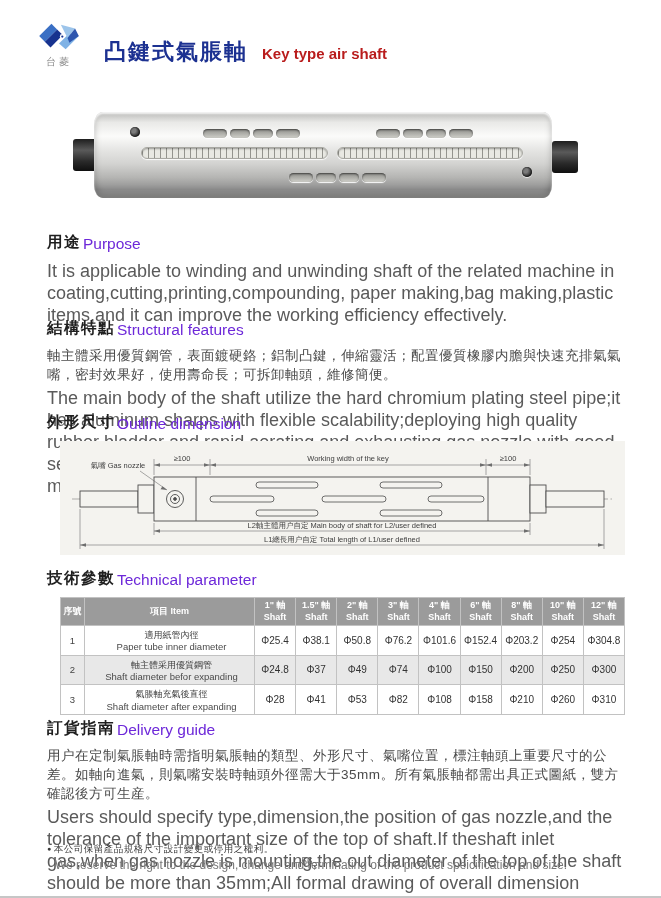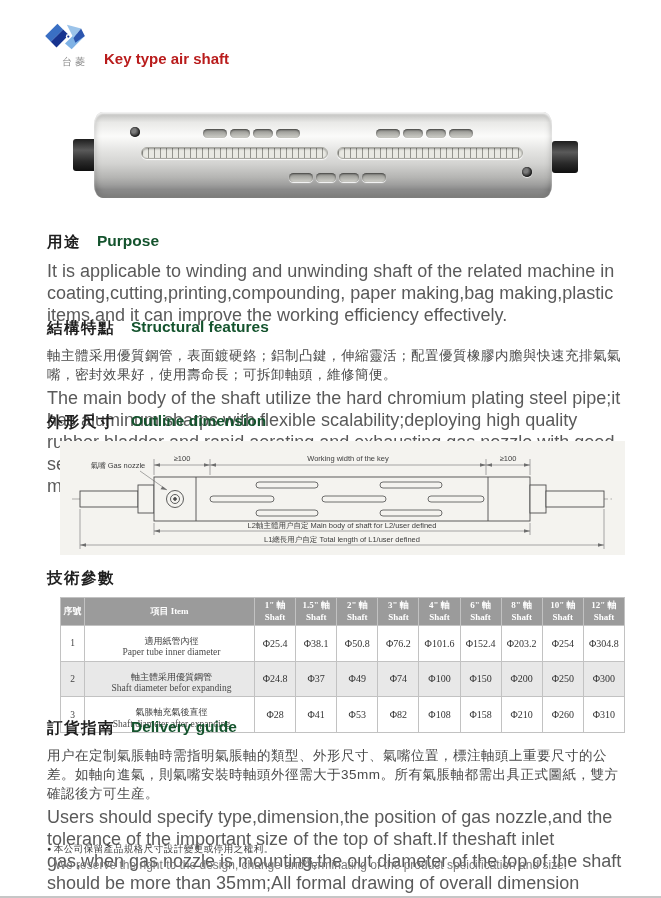--- a/index.html
+++ b/index.html
@@ -3,21 +3,21 @@
 <meta charset="utf-8">
 <style>
   * { margin:0; padding:0; box-sizing:border-box; }
   body { background:#888; font-family:"Liberation Sans", sans-serif; }
   .page { position:relative; width:661px; height:898px; background:#fff; margin:0 auto;
           overflow:hidden; font-family:"Liberation Sans", sans-serif; }
   .page-bottom-edge { position:absolute; left:0; bottom:0; width:100%; height:2px; background:#c6c6c6; }
 
   
   .hdr { position:absolute; top:20px; left:30px; display:flex; align-items:flex-end; gap:16px; }
-  .logo { display:flex; flex-direction:column; align-items:flex-end; width:58px; }
+  .logo { display:flex; flex-direction:column; align-items:center; width:58px; }
   .logo svg { width:46px; height:34px; }
   .logo-txt { font-size:10px; color:#8a8a8a; letter-spacing:3px; margin-top:1px; }
   .titles { display:flex; align-items:baseline; gap:14px; padding-bottom:2px; }
   .title-zh { font-size:22px; font-weight:bold; color:#1c3191; letter-spacing:2px; }
   .title-en { font-size:15px; font-weight:600; color:#b91c1c; }
 
   
   .photo { position:absolute; left:73px; top:112px; width:505px; height:88px; }
   .cap { position:absolute; width:26px; height:32px; top:27px; border-radius:3px;
          background:linear-gradient(180deg,#1e1e1e,#5a5a5a 35%,#2a2a2a 70%,#0f0f0f); }
@@ -36,45 +36,45 @@
           box-shadow:inset 0 1px 2px rgba(0,0,0,.55), 0 1px 1px rgba(255,255,255,.95); }
   .slot.w { width:24px; } .slot.n { width:20px; }
   .sg-t1 { left:109px; top:17px; } .sg-t2 { left:282px; top:17px; } .sg-b1 { left:195px; top:61px; }
   .dot { position:absolute; width:10px; height:10px; border-radius:50%;
          background:radial-gradient(circle at 35% 35%, #7c7c7c 0 25%, #1d1d1d 75%);
          box-shadow:0 1px 1px rgba(255,255,255,.8), inset 0 0 2px #000; }
   .dot.tl { left:36px; top:15px; } .dot.br { left:428px; top:55px; }
 
   
   .sec { position:absolute; left:47px; width:585px; }
-  .sec h2 { display:flex; align-items:flex-start; gap:16px; margin-bottom:8px; }
+  .sec h2 { display:flex; align-items:flex-end; gap:2px; margin-bottom:8px; }
   .h-zh { font-size:15.5px; font-weight:bold; color:#1f1f1f; letter-spacing:1.5px; }
-  .h-en { font-size:15.5px; font-weight:bold; color:#14532d; }
+  .h-en { font-size:15.5px; font-weight:normal; color:#6d28d9; }
   .p-zh { font-size:13.5px; color:#4a4a4a; line-height:1.4; margin-bottom:3px; letter-spacing:.5px; }
   .p-en { font-size:18px; color:#5a5a5a; line-height:1.22; }
 
   .sec-purpose   { top:232px; }
   .sec-struct    { top:318px; }
   .sec-outline   { top:412px; }
   .sec-technical { top:568px; }
   .sec-delivery  { top:718px; }
 
   
   .panel { margin-left:13px; width:565px; height:114px; background:#f4f3ef; }
 
   
-  .ttable { margin-left:13px; width:565px; border-collapse:collapse; table-layout:fixed;font-family:Liberation Serif, serif; }
+  .ttable { margin-left:13px; width:565px; border-collapse:collapse; table-layout:fixed; }
   .ttable th, .ttable td { border:1px solid #c2c2c2; text-align:center; vertical-align:middle; }
   .ttable thead th { background:#9b9b9b; color:#fff; font-size:9px; font-weight:bold;
                      line-height:1.3; height:28px; padding:1px; }
   .col-no { width:24px; } .col-item { width:170px; }
   .ttable tbody tr { height:26px; }
   .ttable tbody tr.alt { background:#e8e8e8; }
   .td-no { font-size:9.5px; color:#444; }
-  .td-item { text-align:center; padding:10px 4px 2px 8px; }
+  .td-item { text-align:center; padding:4px 4px 2px 8px; }
   .item-zh { font-size:9px; color:#3d3d3d; line-height:1.25; }
   .item-en { font-size:9.5px; color:#4a4a4a; line-height:1.2; }
   .td-val { font-size:10px; color:#333; }
 
   
   .foot { position:absolute; left:47px; top:843px; }
   .f-zh { font-size:9.5px; color:#3a3a3a; letter-spacing:.5px; }
   .f-zh .bullet { font-size:7px; vertical-align:1px; margin-right:2px; }
   .f-en { font-size:12px; color:#777; margin-left:8px; margin-top:2px; }
   .page-no { position:absolute; left:296px; top:856px; font-size:10px; color:#666; }
@@ -91,20 +91,21 @@
         <polygon points="9,23 22,10 28,16 15,29" fill="#17338f"></polygon>
         <polygon points="24,25 35,14 45,17 31,31" fill="#7fb2e5"></polygon>
         <polygon points="26,5 41,9 33,19" fill="#9cc4ea"></polygon>
         <polygon points="33,19 41,9 45,17 35,24" fill="#2c55ae"></polygon>
         <circle cx="27.5" cy="17.5" r="2.6" fill="#ffffff"></circle>
         <circle cx="27.5" cy="17.5" r="1.2" fill="#17338f"></circle>
       </svg>
       <span class="logo-txt">台菱</span>
     </div>
     <div class="titles">
+      <span class="title-zh">凸鍵式氣脹軸</span>
       <span class="title-en">Key type air shaft</span>
     </div>
   </div>
 
   <div class="photo">
     <div class="cap left"></div>
     <div class="cap right"></div>
     <div class="barrel">
       <div class="dot tl"></div>
       <div class="dot br"></div>
@@ -220,20 +221,21 @@
         <text x="448" y="20" font-size="7.5" fill="#3d3d3d" text-anchor="middle">≥100</text>
         <text x="282" y="87" font-size="7.5" fill="#3d3d3d" text-anchor="middle">L2軸主體用户自定 Main body of shaft for L2/user defined</text>
         <text x="282" y="101" font-size="7.5" fill="#3d3d3d" text-anchor="middle">L1總長用户自定  Total length of L1/user defined</text>
       </svg>
     </div>
   </section>
 
   <section class="sec sec-technical">
     <h2>
       <span class="h-zh">技術參數</span>
+      <span class="h-en">Technical parameter</span>
     </h2>
     <table class="ttable">
       <thead>
         <tr>
           <th class="col-no">序號</th>
           <th class="col-item">項目 Item</th>
           <th>
               <div>1" 軸</div>
               <div>Shaft</div>
             </th>

